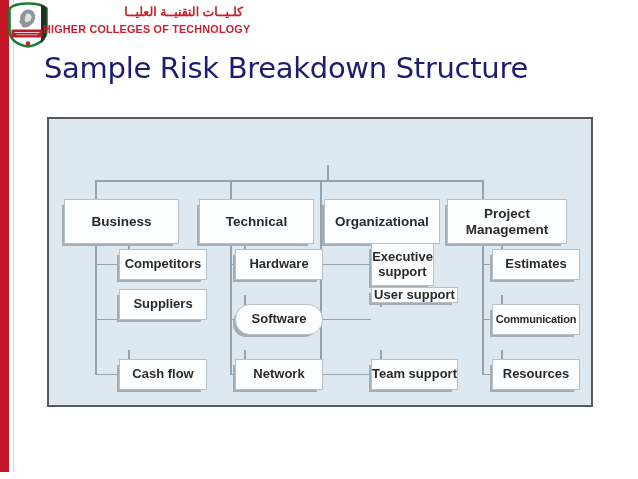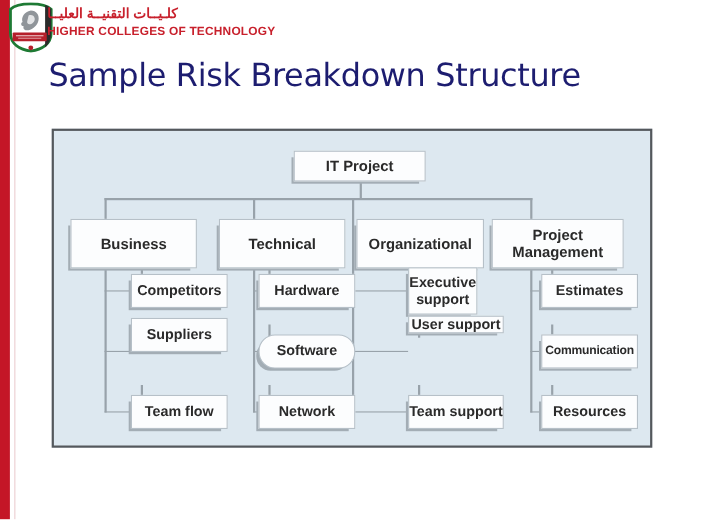--- a/index.html
+++ b/index.html
@@ -8,21 +8,21 @@
     font-family:"Liberation Sans",sans-serif;
   }
   
   #accent-bar{position:absolute;left:0;top:0;width:9px;height:472px;background:var(--bar-red,#c41627);}
   #accent-hairline{position:absolute;left:13px;top:0;width:1px;height:472px;background:#eccdd0;}
   
   #crest{position:absolute;left:7px;top:2px;}
   #logo-arabic{
     position:absolute;left:43px;top:4px;width:200px;
     font-size:12.5px;font-weight:bold;color:var(--brand-red,#c8202c);
-    direction:rtl;text-align:left;white-space:nowrap;
+    direction:rtl;text-align:right;white-space:nowrap;
   }
   #logo-english{
     position:absolute;left:43px;top:23px;width:220px;
     font-size:10.8px;font-weight:bold;letter-spacing:.2px;color:var(--brand-red,#c8202c);
     white-space:nowrap;
   }
   
   #title{
     position:absolute;left:44px;top:51px;width:560px;
     font-family:"DejaVu Sans","Liberation Sans",sans-serif;
@@ -70,34 +70,33 @@
     <rect x="9.5" y="32.3" width="21" height="0.9" fill="#ffffff" opacity="0.6"></rect>
     <circle cx="21" cy="41.5" r="2.2" fill="#b51f2a"></circle>
   </svg>
 
   <div id="logo-arabic">كلـيــات التقنيــة العليــا</div>
   <div id="logo-english">HIGHER COLLEGES OF TECHNOLOGY</div>
 
   <div id="title">Sample Risk Breakdown Structure</div>
 
   <div id="panel">
-      <div class="dbox root" style="left: 218px; top: 18px; width: 120px; height: 28px;">IT Project</div>
       <div class="cline" style="left: 278px; top: 46px; width: 1.5px; height: 15px;"></div>
       <div class="cline" style="left: 46px; top: 61px; width: 388.5px; height: 1.5px;"></div>
       <div class="cline" style="left: 46px; top: 61px; width: 1.5px; height: 195px;"></div>
       <div class="dbox cat" style="left: 15px; top: 68px; width: 115px; height: 45px;">Business</div>
       <div class="cline" style="left: 46px; top: 144.75px; width: 24px; height: 1.5px;"></div>
       <div class="cline" style="left: 79px; top: 121px; width: 1.5px; height: 12px;"></div>
       <div class="dbox child" style="left: 70px; top: 130px; width: 88px; height: 31px;">Competitors</div>
       <div class="cline" style="left: 46px; top: 199.75px; width: 24px; height: 1.5px;"></div>
       <div class="cline" style="left: 79px; top: 176px; width: 1.5px; height: 12px;"></div>
       <div class="dbox child" style="left: 70px; top: 170px; width: 88px; height: 31px;">Suppliers</div>
       <div class="cline" style="left: 46px; top: 254.75px; width: 24px; height: 1.5px;"></div>
       <div class="cline" style="left: 79px; top: 231px; width: 1.5px; height: 12px;"></div>
-      <div class="dbox child" style="left: 70px; top: 240px; width: 88px; height: 31px;">Team flow</div>
+      <div class="dbox child" style="left: 70px; top: 240px; width: 88px; height: 31px;">Cash flow</div>
       <div class="cline" style="left: 181px; top: 61px; width: 1.5px; height: 195px;"></div>
       <div class="dbox cat" style="left: 150px; top: 68px; width: 115px; height: 45px;">Technical</div>
       <div class="cline" style="left: 181px; top: 144.75px; width: 5px; height: 1.5px;"></div>
       <div class="cline" style="left: 195px; top: 121px; width: 1.5px; height: 12px;"></div>
       <div class="dbox child" style="left: 186px; top: 130px; width: 88px; height: 31px;">Hardware</div>
       <div class="cline" style="left: 181px; top: 199.75px; width: 5px; height: 1.5px;"></div>
       <div class="cline" style="left: 195px; top: 176px; width: 1.5px; height: 12px;"></div>
       <div class="dbox child" style="left: 186px; top: 185px; width: 88px; height: 31px; border-radius: 15px;">Software</div>
       <div class="cline" style="left: 181px; top: 254.75px; width: 5px; height: 1.5px;"></div>
       <div class="cline" style="left: 195px; top: 231px; width: 1.5px; height: 12px;"></div>

